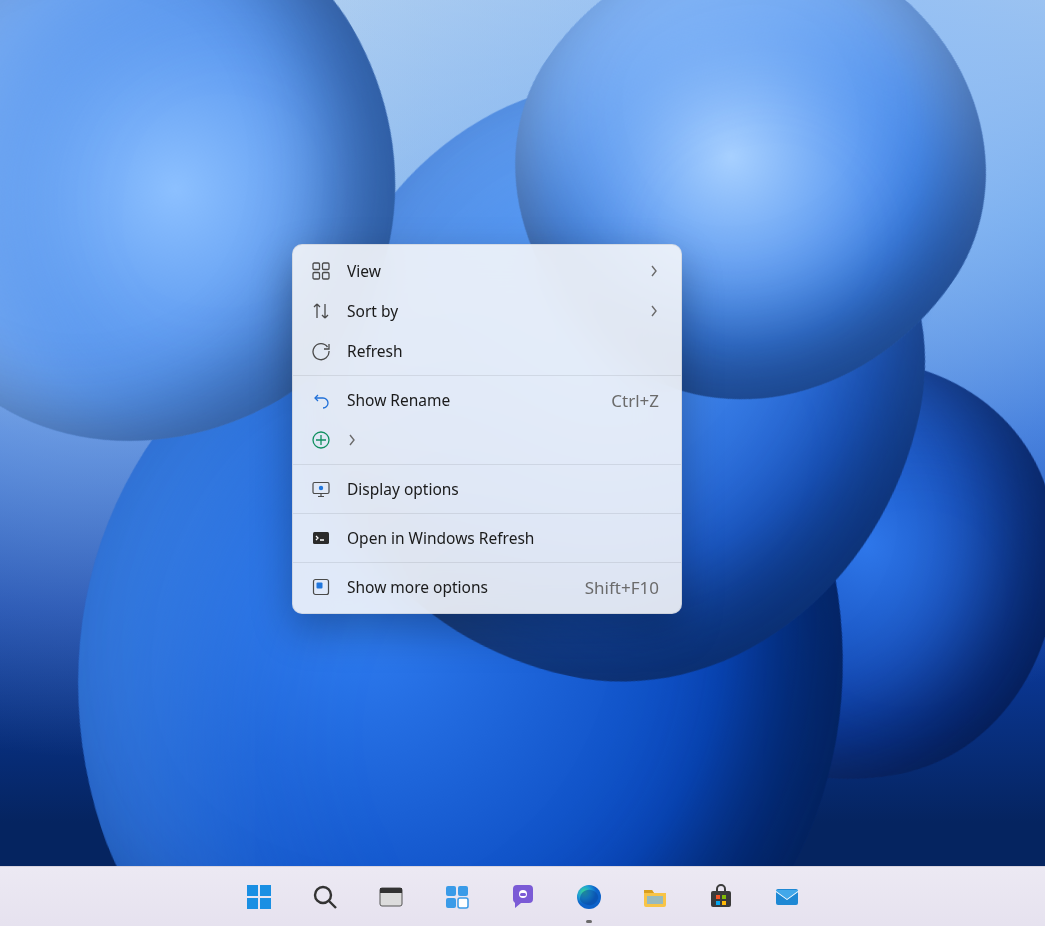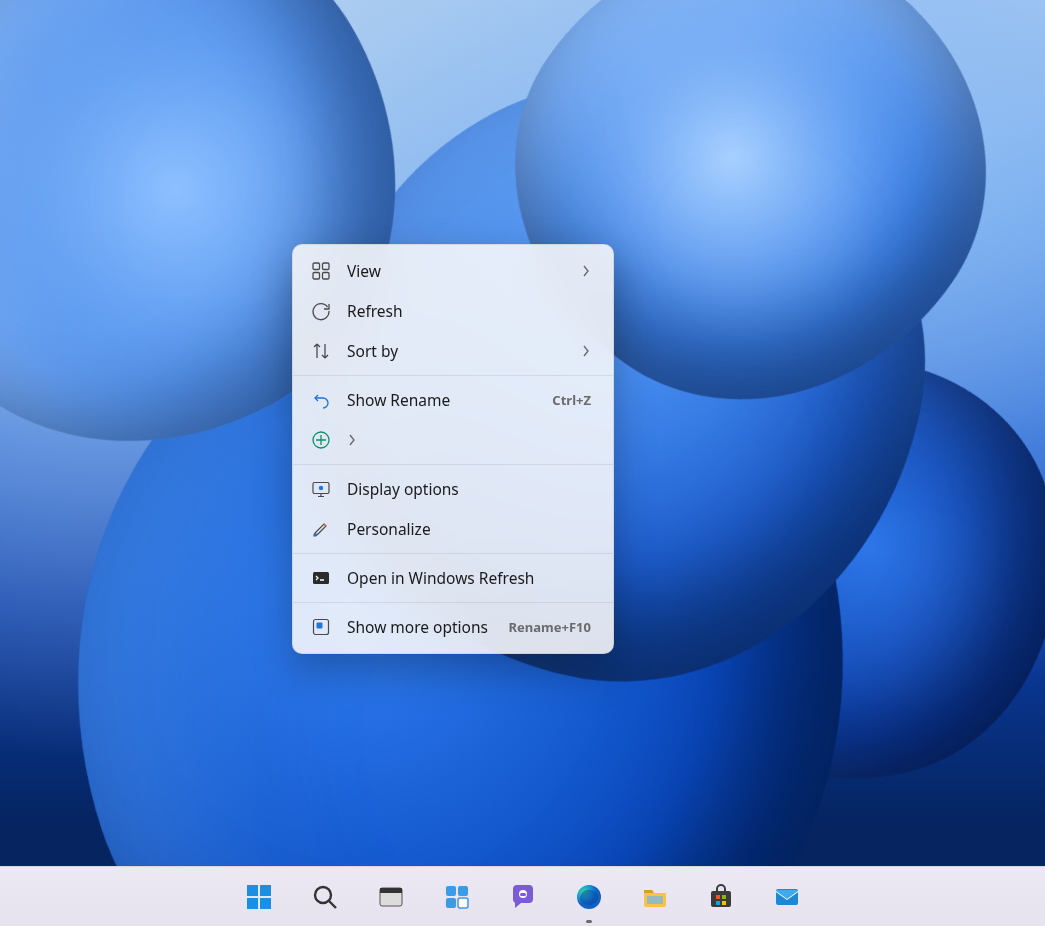--- a/index.html
+++ b/index.html
@@ -54,21 +54,21 @@
       box-shadow: inset -50px -50px 100px rgba(0,10,40,.6), inset 60px 60px 120px rgba(80,150,240,.3);}
   .p6{left:640px;top:360px;width:420px;height:420px;
       background: radial-gradient(circle at 55% 45%, #2e77ea 0%, #0c3ea8 60%, #051f5e 95%);
       transform: rotate(-12deg);
       box-shadow: inset -40px -40px 90px rgba(0,10,40,.6), inset 50px 50px 100px rgba(100,170,250,.3);}
 
   
   .context-menu {
     position: absolute;
     left: 292px; top: 244px;
-    width: 322px;
+    width: 390px;
     background: rgba(249,249,251,.88);
     backdrop-filter: blur(20px);
     border: 1px solid rgba(0,0,0,.08);
     border-radius: 10px;
     box-shadow: 0 16px 40px rgba(0,0,0,.28);
     padding: 6px 0;
     font-size: 15.5px;
   }
   .menu-item {
     display: flex;
@@ -78,21 +78,21 @@
     gap: 16px;
     cursor: default;
   }
   .menu-icon {
     width: 20px; height: 20px;
     display: flex; align-items: center; justify-content: center;
     flex: 0 0 20px;
     color: #4a4a4a;
   }
   .menu-label { flex: 1; }
-  .menu-shortcut { color: #6b6b6b; font-size: 13px; font-weight: bold; }
+  .menu-shortcut { color: #6b6b6b; font-size: 17px; }
   .menu-chevron { color: #6b6b6b; font-size: 14px; }
   .menu-sep {
     height: 1px;
     background: rgba(0,0,0,.08);
     margin: 4px 0;
   }
 
   
   .taskbar {
     position: absolute;
@@ -148,41 +148,41 @@
     <span class="menu-chevron">
       <svg width="10" height="12" viewBox="0 0 8 12" fill="none" stroke="currentColor" stroke-width="1.4">
           <path d="M2 1l4 5-4 5"></path>
         </svg>
     </span>
   </div>
 
   <div class="menu-item">
     <span class="menu-icon">
       <svg viewBox="0 0 20 20" fill="none" stroke="currentColor" stroke-width="1.3">
-        <path d="M16.5 6A8 8 0 1 0 18 10"></path>
-          <path d="M18 3v5h-5"></path>
-      </svg>
-    </span>
-    <span class="menu-label">Refresh</span>
-  </div>
-
-  <div class="menu-item">
-    <span class="menu-icon">
-      <svg viewBox="0 0 20 20" fill="none" stroke="currentColor" stroke-width="1.3">
         <path d="M6 3v14m0-14l-3 3m3-3l3 3M14 17V3m0 14l3-3m-3 3l-3-3"></path>
       </svg>
     </span>
     <span class="menu-label">Sort by</span>
     <span class="menu-chevron">
       <svg width="10" height="12" viewBox="0 0 8 12" fill="none" stroke="currentColor" stroke-width="1.4">
           <path d="M2 1l4 5-4 5"></path>
         </svg>
     </span>
   </div>
 
+  <div class="menu-item">
+    <span class="menu-icon">
+      <svg viewBox="0 0 20 20" fill="none" stroke="currentColor" stroke-width="1.3">
+        <path d="M16.5 6A8 8 0 1 0 18 10"></path>
+          <path d="M18 3v5h-5"></path>
+      </svg>
+    </span>
+    <span class="menu-label">Refresh</span>
+  </div>
+
   <div class="menu-sep"></div>
 
   <div class="menu-item">
     <span class="menu-icon" style="color:#2070d8">
       <svg viewBox="0 0 20 20" fill="none" stroke="currentColor" stroke-width="1.3">
         <path d="M4 8h8a5 5 0 1 1 0 10"></path>
           <path d="M7 5L4 8l3 3"></path>
       </svg>
     </span>
     <span class="menu-label">Show Rename</span>
@@ -209,30 +209,20 @@
     <span class="menu-icon">
       <svg viewBox="0 0 20 20" fill="none" stroke="currentColor" stroke-width="1.2">
         <rect x="2" y="3.5" width="16" height="11" rx="1.5"></rect>
           <path d="M7 17.5h6M10 14.5v3"></path>
         <circle cx="10" cy="9" r="2.2" fill="#2277dd" stroke="none"></circle>
       </svg>
     </span>
     <span class="menu-label">Display options</span>
   </div>
 
-  <div class="menu-item">
-    <span class="menu-icon">
-      <svg viewBox="0 0 20 20" fill="none" stroke="currentColor" stroke-width="1.2">
-        <path d="M3 17c0-2 1-3 2-4l8-8 2 2-8 8c-1 1-2 2-4 2z"></path>
-        <path d="M13 5l2 2" stroke="#d07030"></path>
-          <path d="M4.5 15.5l.1.1" stroke="#2277dd" stroke-width="3" stroke-linecap="round"></path>
-      </svg>
-    </span>
-    <span class="menu-label">Personalize</span>
-  </div>
 
   <div class="menu-sep"></div>
 
   <div class="menu-item">
     <span class="menu-icon">
       <svg viewBox="0 0 20 20">
         <rect x="2" y="4" width="16" height="12" rx="1.5" fill="#2b2b2b"></rect>
         <path d="M5 8l2 2-2 2M9 12h4" stroke="#fff" stroke-width="1.3" fill="none"></path>
       </svg>
     </span>
@@ -242,21 +232,21 @@
   <div class="menu-sep"></div>
 
   <div class="menu-item">
     <span class="menu-icon">
       <svg viewBox="0 0 20 20" fill="none" stroke="currentColor" stroke-width="1.2">
         <rect x="2.5" y="2.5" width="15" height="15" rx="2"></rect>
         <rect x="5.5" y="5.5" width="6" height="6" rx="1" fill="#2277dd" stroke="none"></rect>
       </svg>
     </span>
     <span class="menu-label">Show more options</span>
-    <span class="menu-shortcut">Rename+F10</span>
+    <span class="menu-shortcut">Shift+F10</span>
   </div>
 </div>
 
 <div class="taskbar">
 
   <div class="task-btn">
     <svg class="glyph" viewBox="0 0 28 28">
       <rect x="2" y="2" width="11" height="11" fill="#1a8fe3"></rect>
       <rect x="15" y="2" width="11" height="11" fill="#1a8fe3"></rect>
       <rect x="2" y="15" width="11" height="11" fill="#1a8fe3"></rect>

